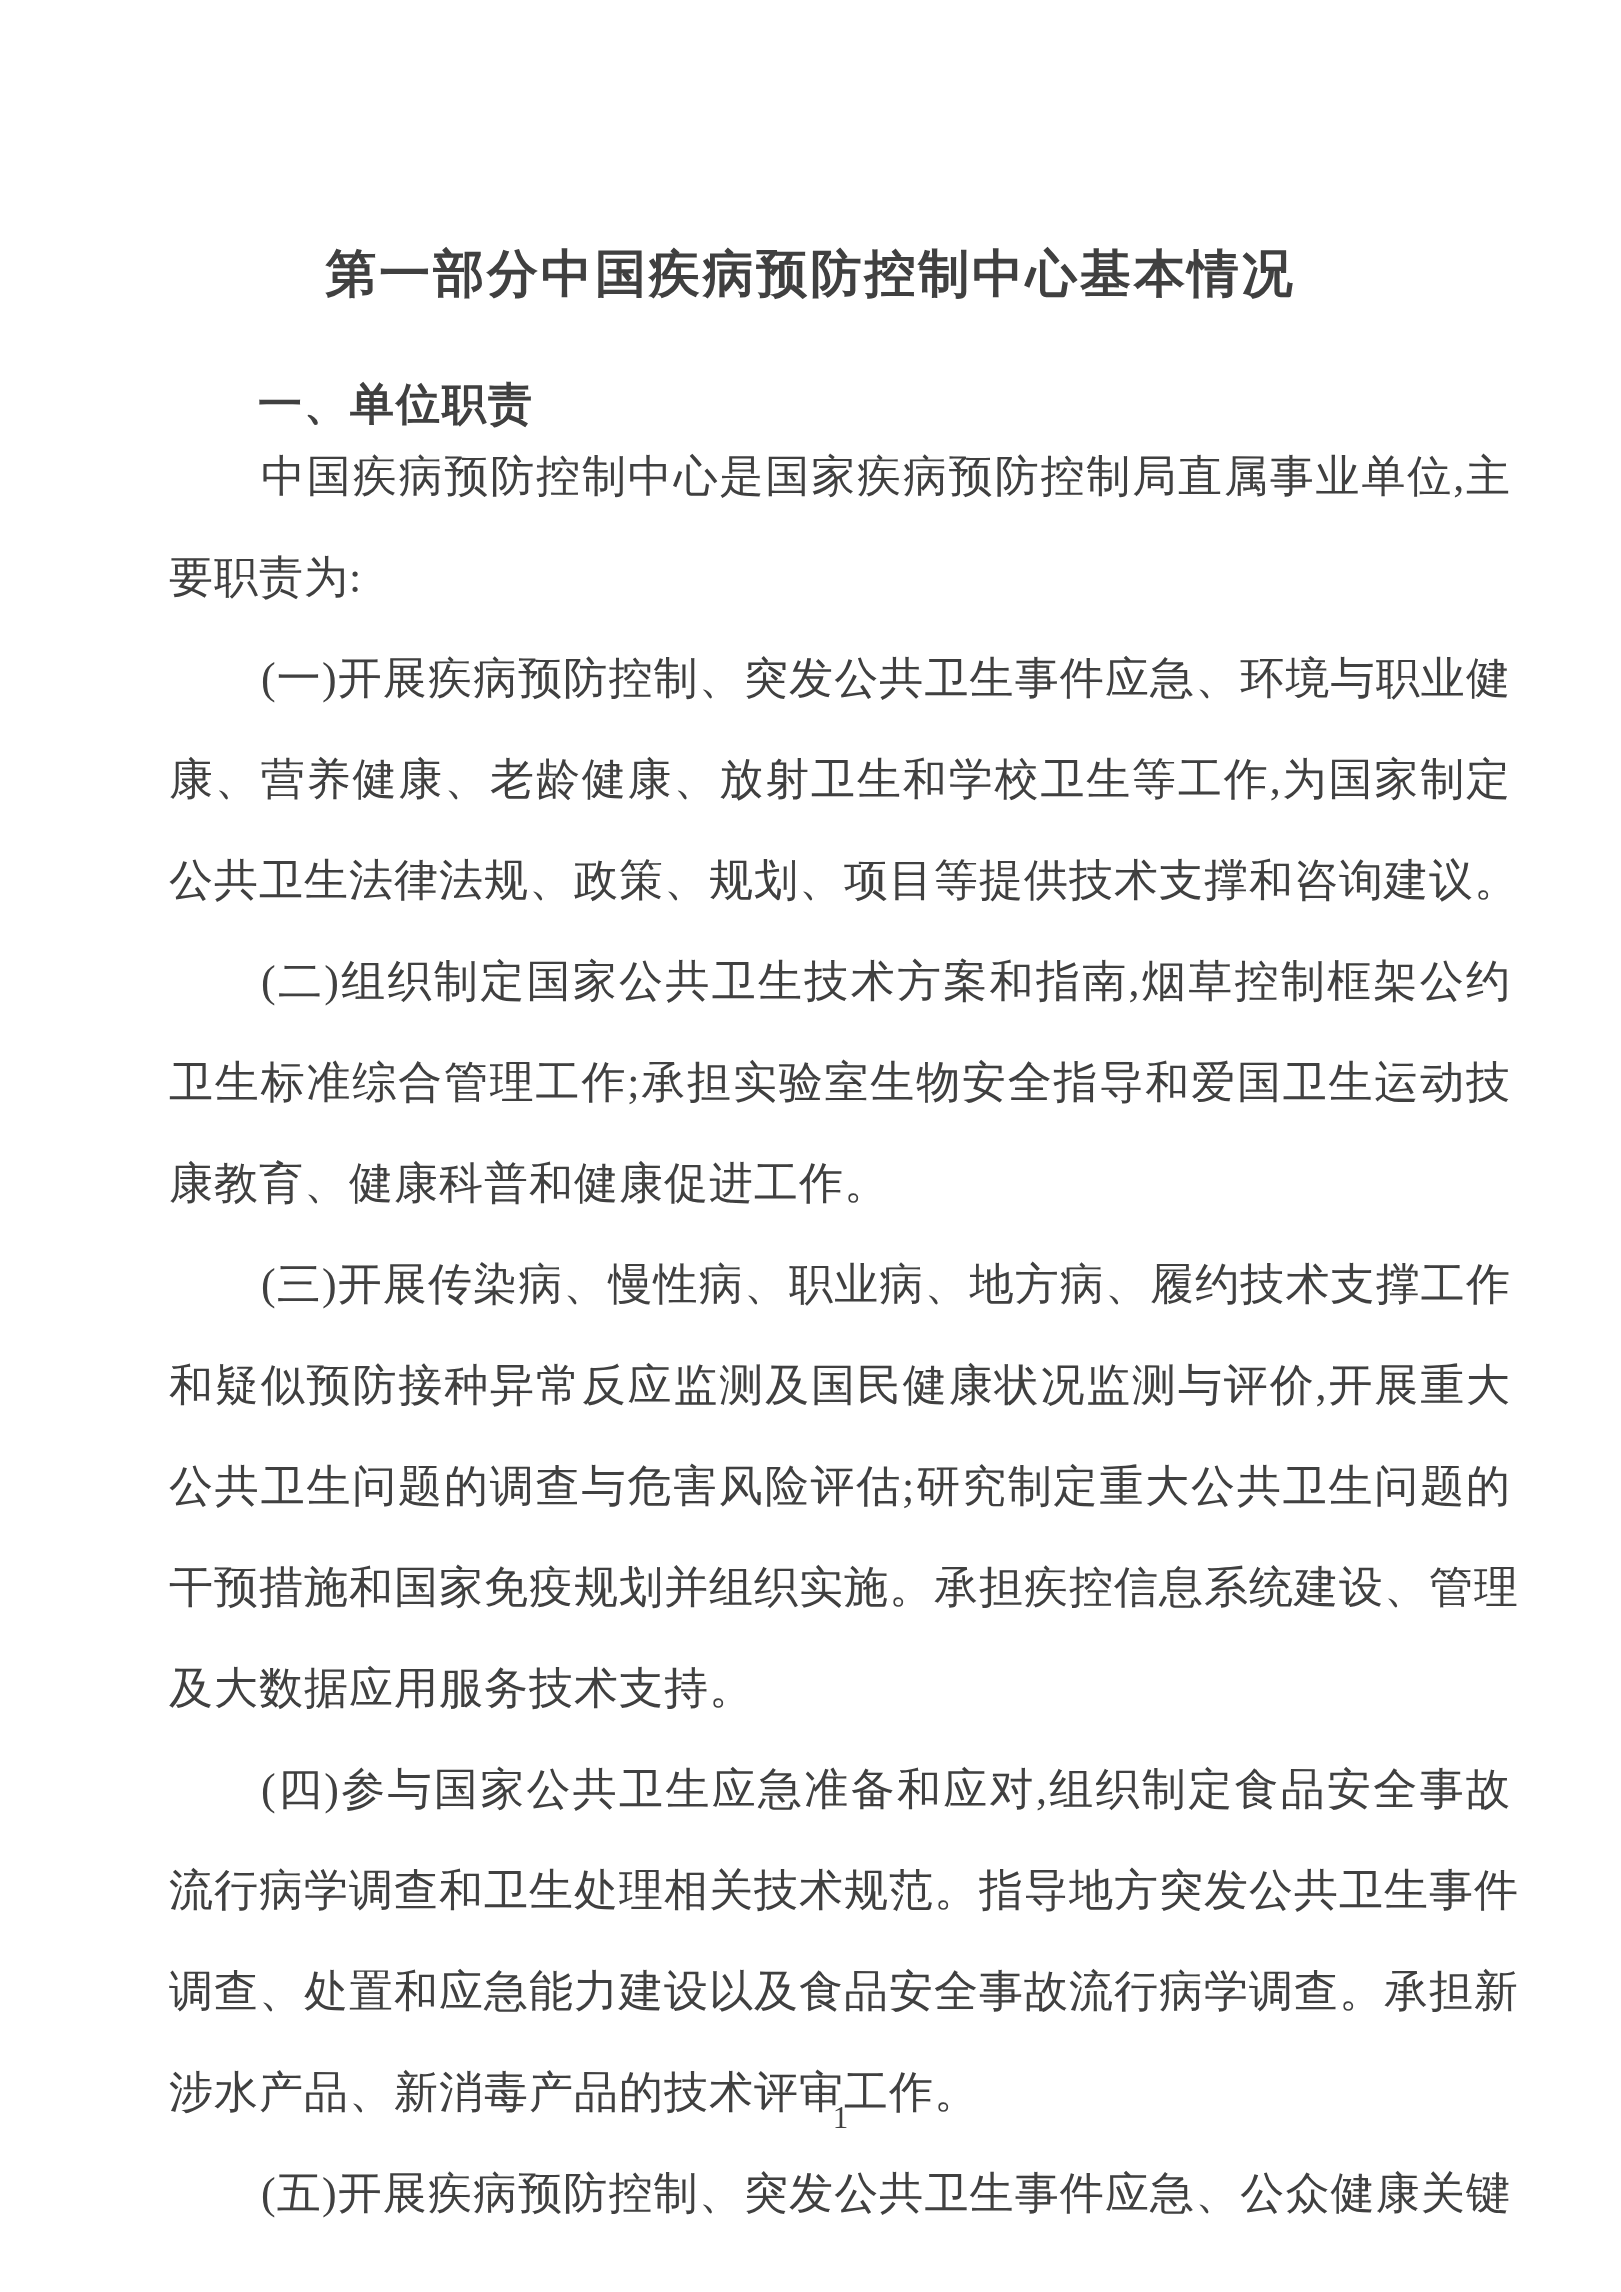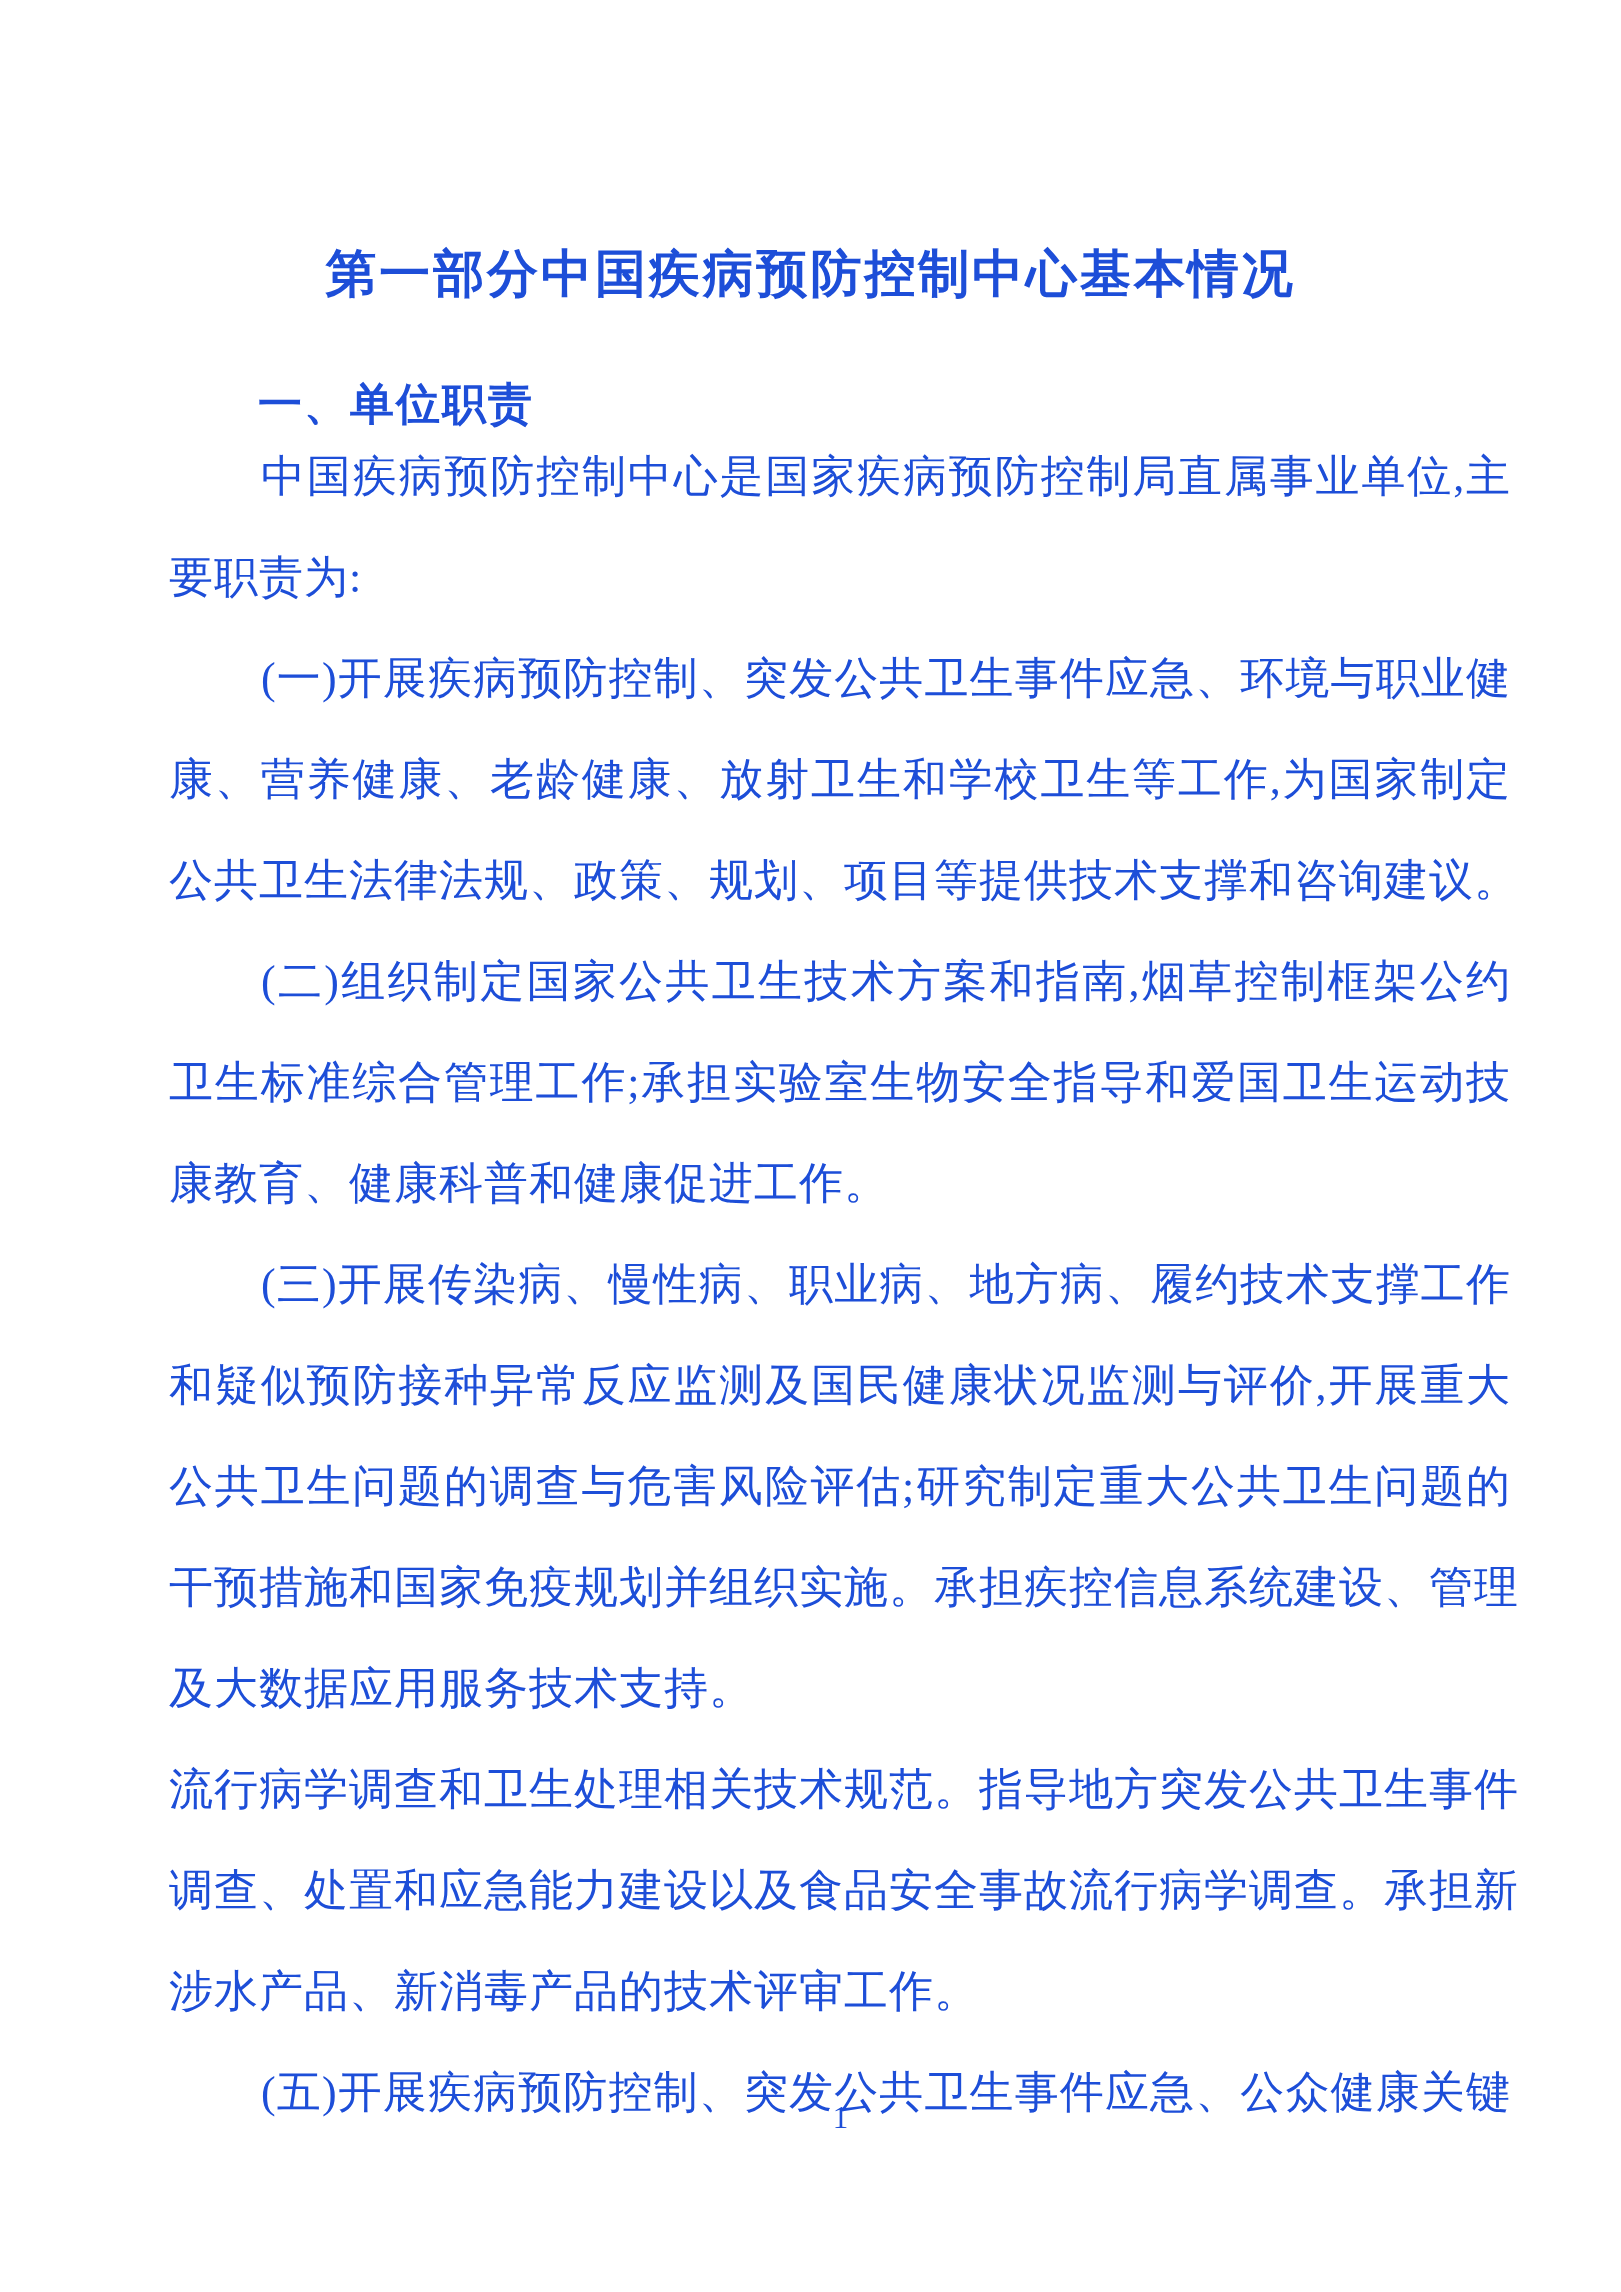--- a/index.html
+++ b/index.html
@@ -65,21 +65,21 @@
     width: 1343px;
     text-align: center;
     font-family: "Liberation Serif", "DejaVu Serif", serif;
     font-size: 31px;
     line-height: 1;
   }
 </style>
 </head>
 <body style="background: rgb(255, 255, 255);">
 
-<div class="page" style="color: #1d4ed8;">
+<div class="page" style="color: #404040;">
   <div class="doc-title">第一部分中国疾病预防控制中心基本情况</div>
 
   <div class="section-heading">一、单位职责</div>
 
   <div class="doc-body">
       <div class="paragraph">
         <div class="line first-line">中国疾病预防控制中心是国家疾病预防控制局直属事业单位,主</div>
         <div class="line last-line">要职责为:</div>
       </div>
       <div class="paragraph">
@@ -93,20 +93,21 @@
         <div class="line last-line">康教育、健康科普和健康促进工作。</div>
       </div>
       <div class="paragraph">
         <div class="line first-line">(三)开展传染病、慢性病、职业病、地方病、履约技术支撑工作</div>
         <div class="line">和疑似预防接种异常反应监测及国民健康状况监测与评价,开展重大</div>
         <div class="line">公共卫生问题的调查与危害风险评估;研究制定重大公共卫生问题的</div>
         <div class="line">干预措施和国家免疫规划并组织实施。承担疾控信息系统建设、管理</div>
         <div class="line last-line">及大数据应用服务技术支持。</div>
       </div>
       <div class="paragraph">
+        <div class="line first-line">(四)参与国家公共卫生应急准备和应对,组织制定食品安全事故</div>
         <div class="line">流行病学调查和卫生处理相关技术规范。指导地方突发公共卫生事件</div>
         <div class="line">调查、处置和应急能力建设以及食品安全事故流行病学调查。承担新</div>
         <div class="line last-line">涉水产品、新消毒产品的技术评审工作。</div>
       </div>
       <div class="paragraph">
         <div class="line first-line">(五)开展疾病预防控制、突发公共卫生事件应急、公众健康关键</div>
       </div>
     </div>
 
   <div class="page-number">1</div>

